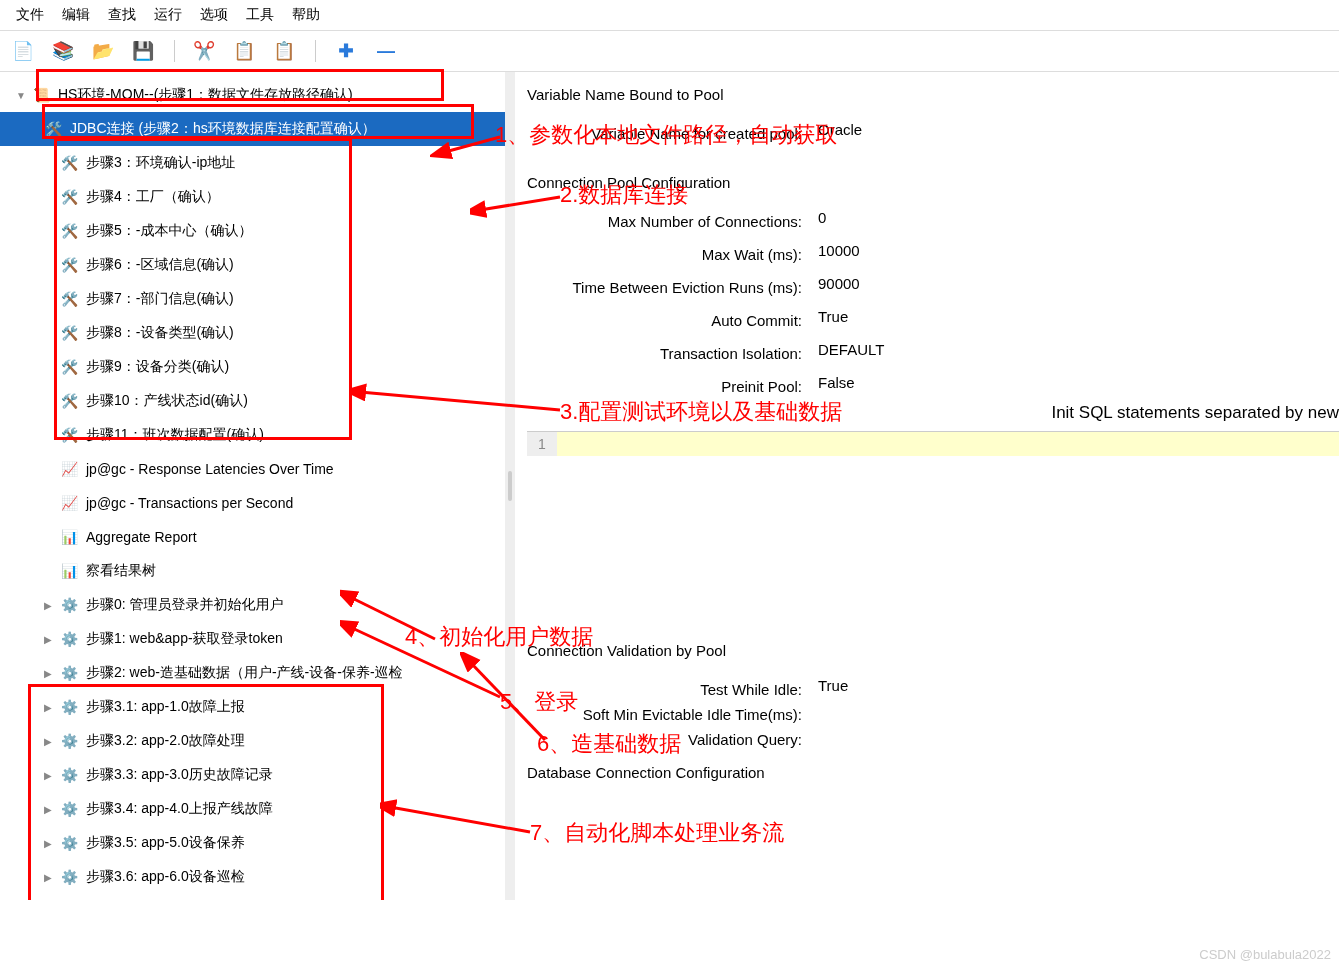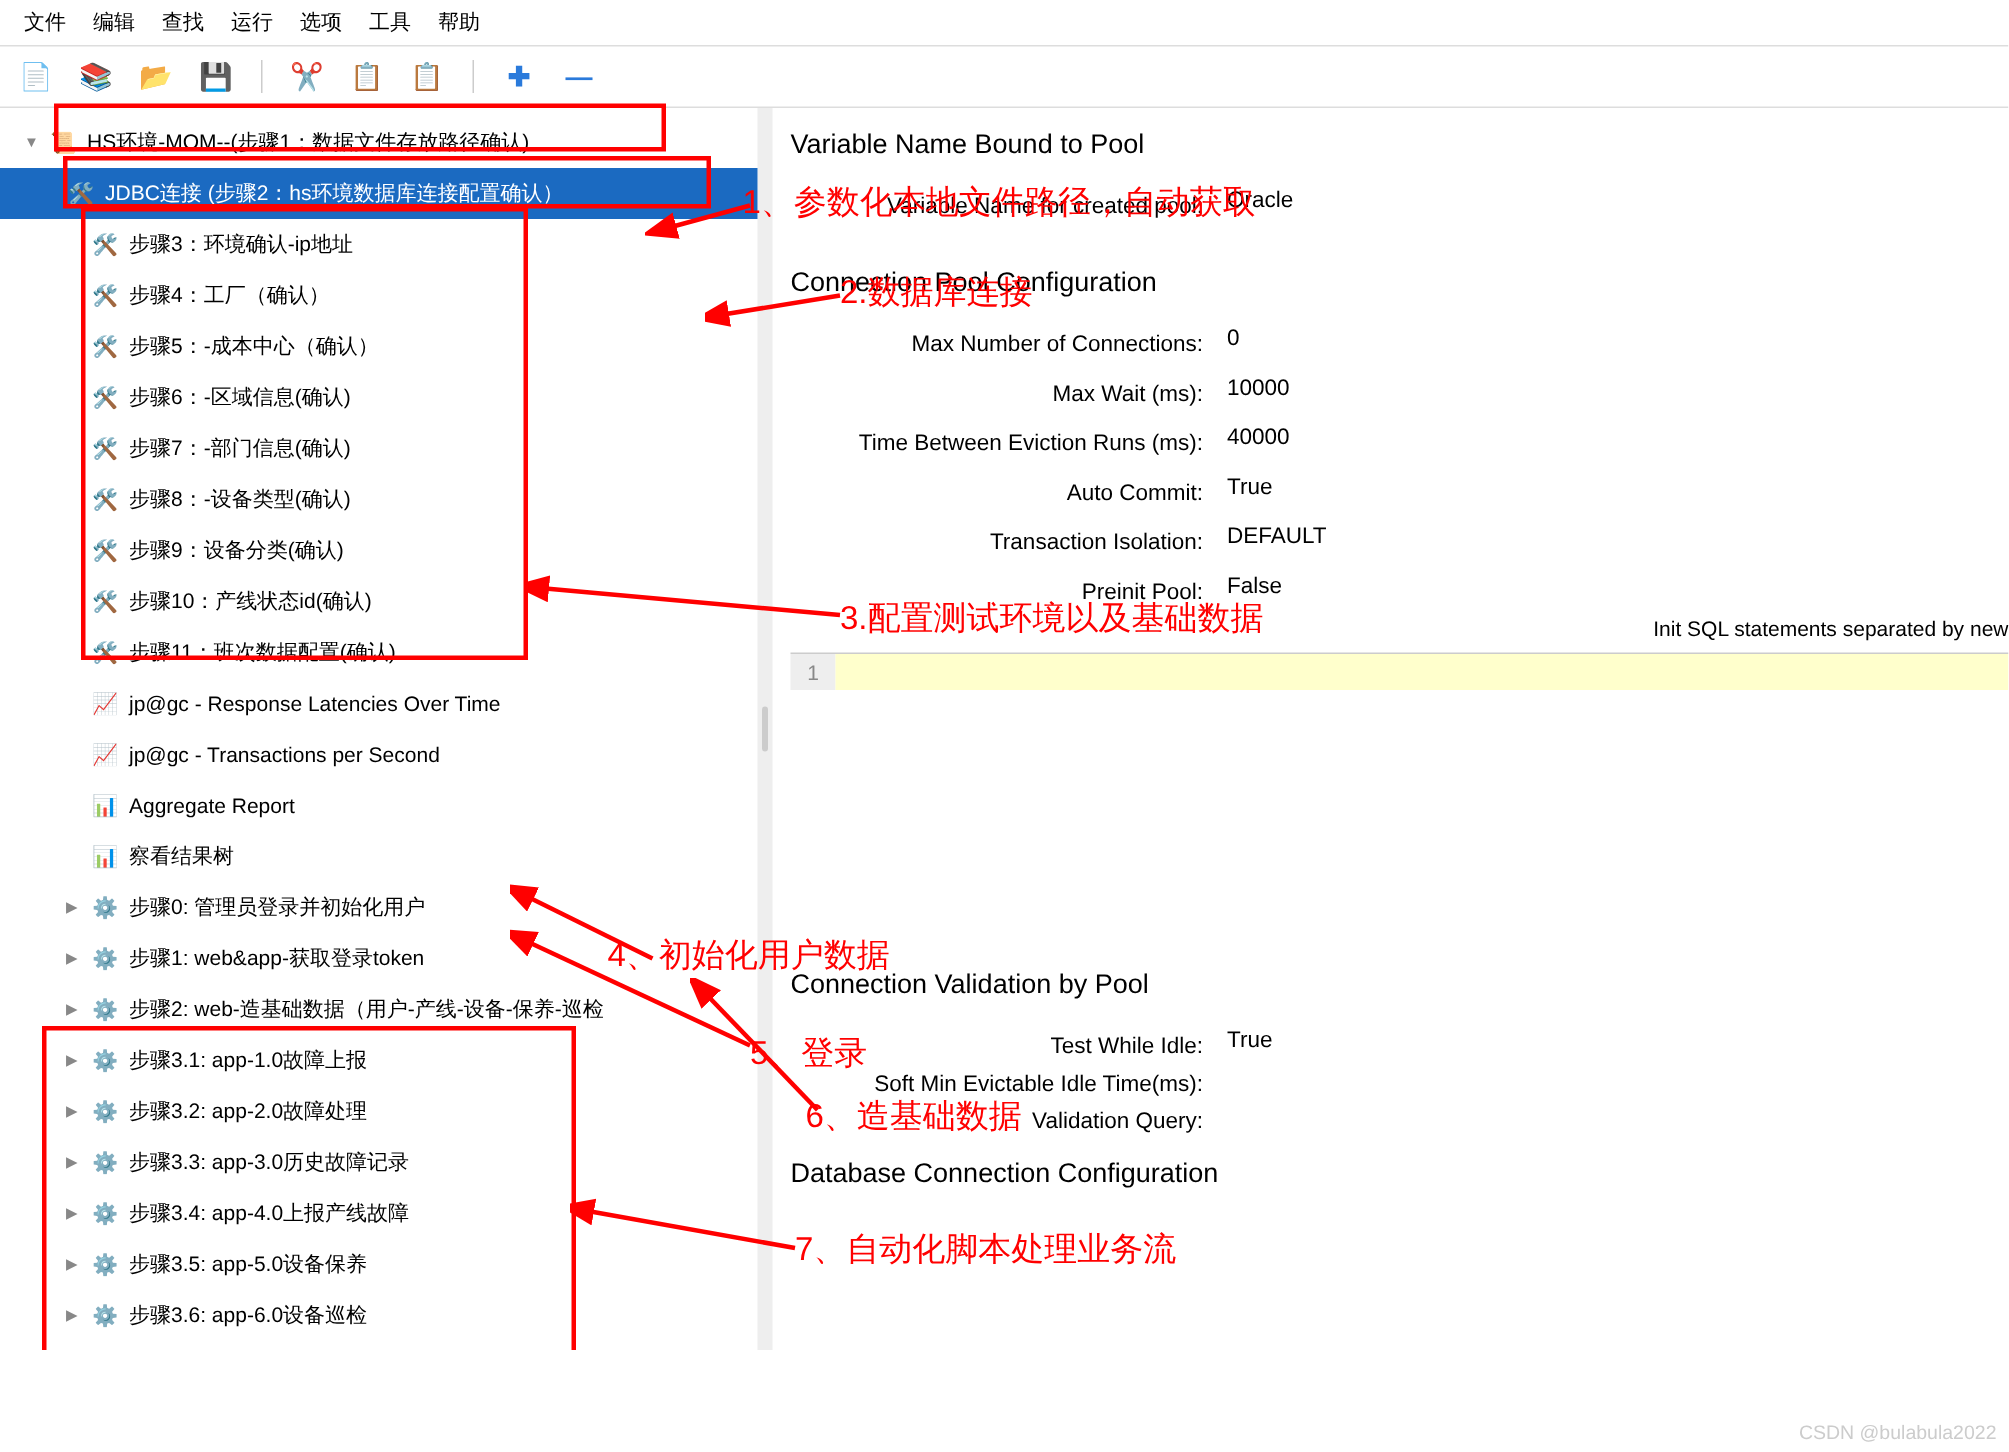--- a/index.html
+++ b/index.html
@@ -33,21 +33,21 @@
     
     .red-box { position: absolute; border: 3px solid #ff0000; pointer-events: none; z-index: 5; }
     
     
     .annot { position: absolute; color: #ff0000; font-size: 22px; font-weight: normal; z-index: 10; white-space: nowrap; pointer-events: none; }
     
     
     .arrow-svg { position: absolute; z-index: 8; pointer-events: none; }
     
     
-    .section-title { font-size: 18px; padding: 6px 0; }
+    .section-title { font-size: 15px; padding: 6px 0; }
     .form-row { display: flex; align-items: flex-end; margin: 8px 0; }
     .form-label { width: 285px; text-align: right; padding-right: 10px; font-size: 15px; }
     .form-val { flex: 1; padding: 4px 6px; font-size: 15px; }
     .code-gutter { display: flex; background: #fff; border-top: 1px solid #ccc; margin-top: 8px; }
     .gutter { width: 30px; background: #eee; text-align: center; color: #888; padding: 4px 0; }
     .code-area { flex: 1; background: #ffffcc; padding: 4px 6px; min-height: 24px; }
     
     .watermark { position: fixed; bottom: 6px; right: 8px; color: #ccc; font-size: 13px; }
   </style>
 </head>
@@ -210,37 +210,37 @@
         <div class="form-row">
           <div class="form-label">Max Number of Connections:</div>
           <div class="form-val">0</div>
         </div>
         <div class="form-row">
           <div class="form-label">Max Wait (ms):</div>
           <div class="form-val">10000</div>
         </div>
         <div class="form-row">
           <div class="form-label">Time Between Eviction Runs (ms):</div>
-          <div class="form-val">40000</div>
+          <div class="form-val">90000</div>
         </div>
         <div class="form-row">
           <div class="form-label">Auto Commit:</div>
           <div class="form-val">True</div>
         </div>
         <div class="form-row">
           <div class="form-label">Transaction Isolation:</div>
           <div class="form-val">DEFAULT</div>
         </div>
         <div class="form-row">
           <div class="form-label">Preinit Pool:</div>
           <div class="form-val">False</div>
         </div>
       </div>
     <div class="form-row" style="justify-content:flex-end;">
-      <div style="font-size:14px;">Init SQL statements separated by new</div>
+      <div style="font-size:17px;">Init SQL statements separated by new</div>
     </div>
     <div class="code-gutter">
       <div class="gutter">1</div>
       <div class="code-area"></div>
     </div>
 
     <div style="height:180px;"></div>
 
     <div class="section-title">Connection Validation by Pool</div>
     <div id="val-rows">

